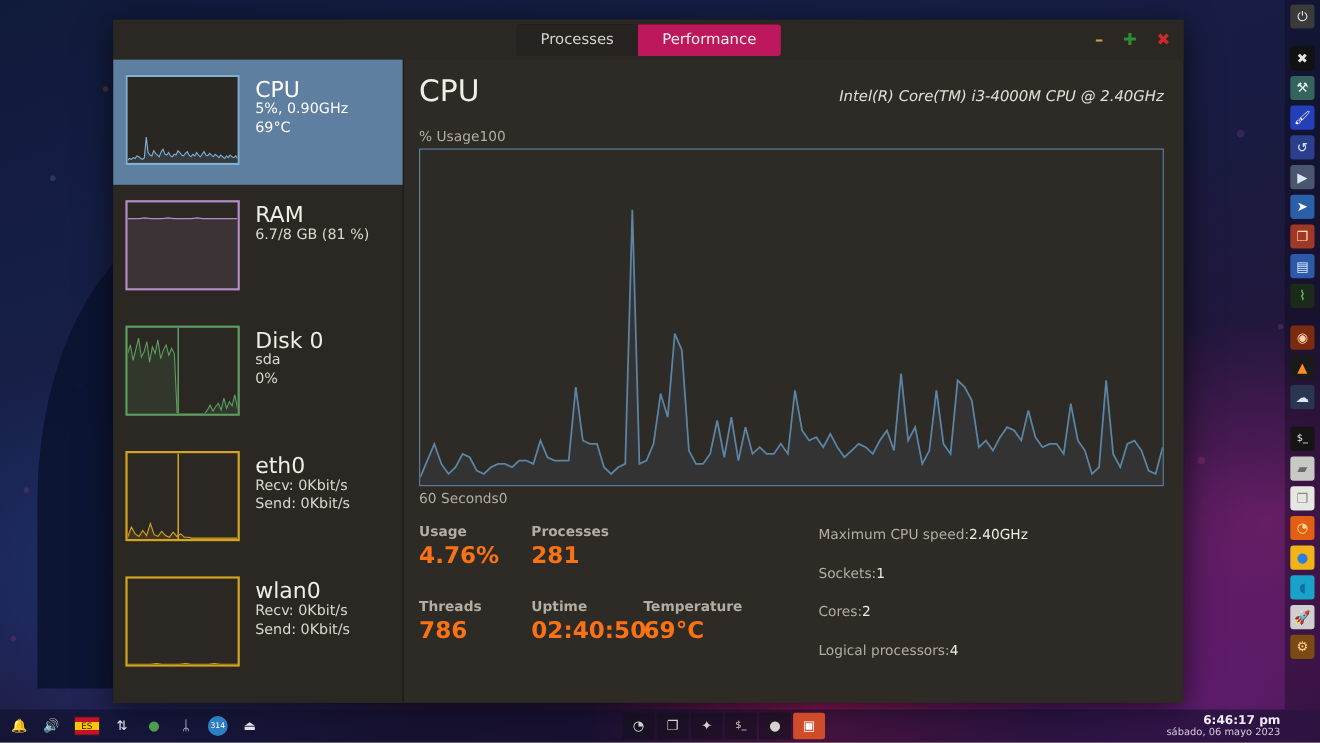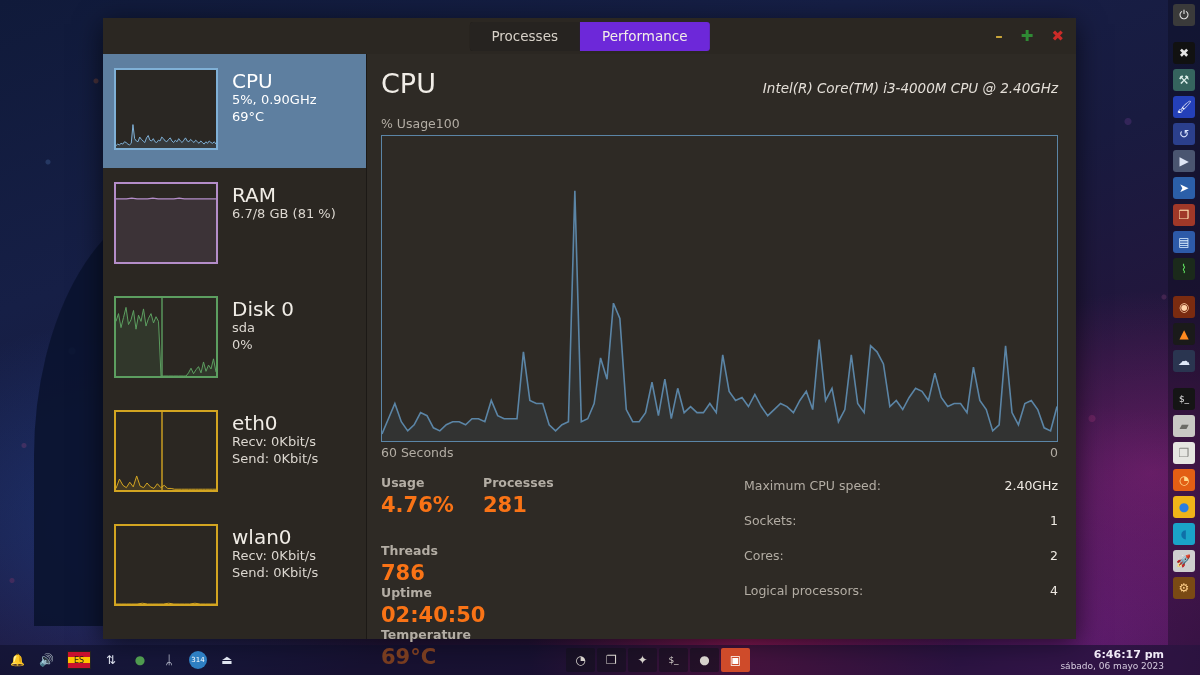--- a/index.html
+++ b/index.html
@@ -69,21 +69,21 @@
   }
   .tab {
     padding: 6px 22px 7px;
     font-size: 13.5px;
     color: #d8d2c9;
     cursor: default;
     background: #262320;
     border: none;
     font-family: "DejaVu Sans", "Liberation Sans", sans-serif;
   }
-  .tab.active { background: #6d28d9; color: #f2eee8; }
+  .tab.active { background: #be185d; color: #f2eee8; }
 
   #winbtns {
     position: absolute; right: 12px; top: 0;
     height: 36px; display: flex; align-items: center; gap: 18px;
   }
   .winbtn { font-size: 15px; line-height: 1; font-weight: bold; cursor: default; }
   .wb-min { color: #c8a43a; }
   .wb-max { color: #2f8a34; }
   .wb-close { color: #cc2b28; }
 
@@ -126,37 +126,36 @@
     margin-top: 17px; margin-bottom: 4px;
   }
   #graph-box {
     height: 307px;
     border: 1px solid #5b85a6;
     position: relative;
     background: #2e2a25;
   }
   #graph-box svg { display: block; width: 100%; height: 100%; }
   #graph-foot {
-    display: flex; justify-content: space-between;
+    display: flex; 
     font-size: 12.5px; color: #b3ada4;
     margin-top: 3px;
-    gap: 38px;
   }
 
   #stats { display: flex; margin-top: 15px; }
   #stats-left { width: 355px; }
   .stat-row { display: flex; }
   .stat-cell { width: 102px; font-weight: bold; }
   .stat-label { font-size: 12.5px; color: #b3ada4; margin-bottom: 3px; }
   .stat-value { font-size: 21px; color: #f97316; }
-  .stat-row + .stat-row { margin-top: 26px; flex-direction: column; }
+  .stat-row + .stat-row { margin-top: 26px; }
 
   #stats-right { flex: 1; padding-left: 8px; padding-top: 3px; }
   .info-row {
-    display: flex; justify-content: space-between;
+    display: flex; 
     font-size: 12.5px; margin-bottom: 20px;
   }
   .info-key { color: #b3ada4; }
   .info-val { color: #efeae3; }
 
   
   #dock {
     position: absolute; right: 0; top: 0;
     width: 32px; height: 645px;
     background: rgba(10,8,22,.35);

